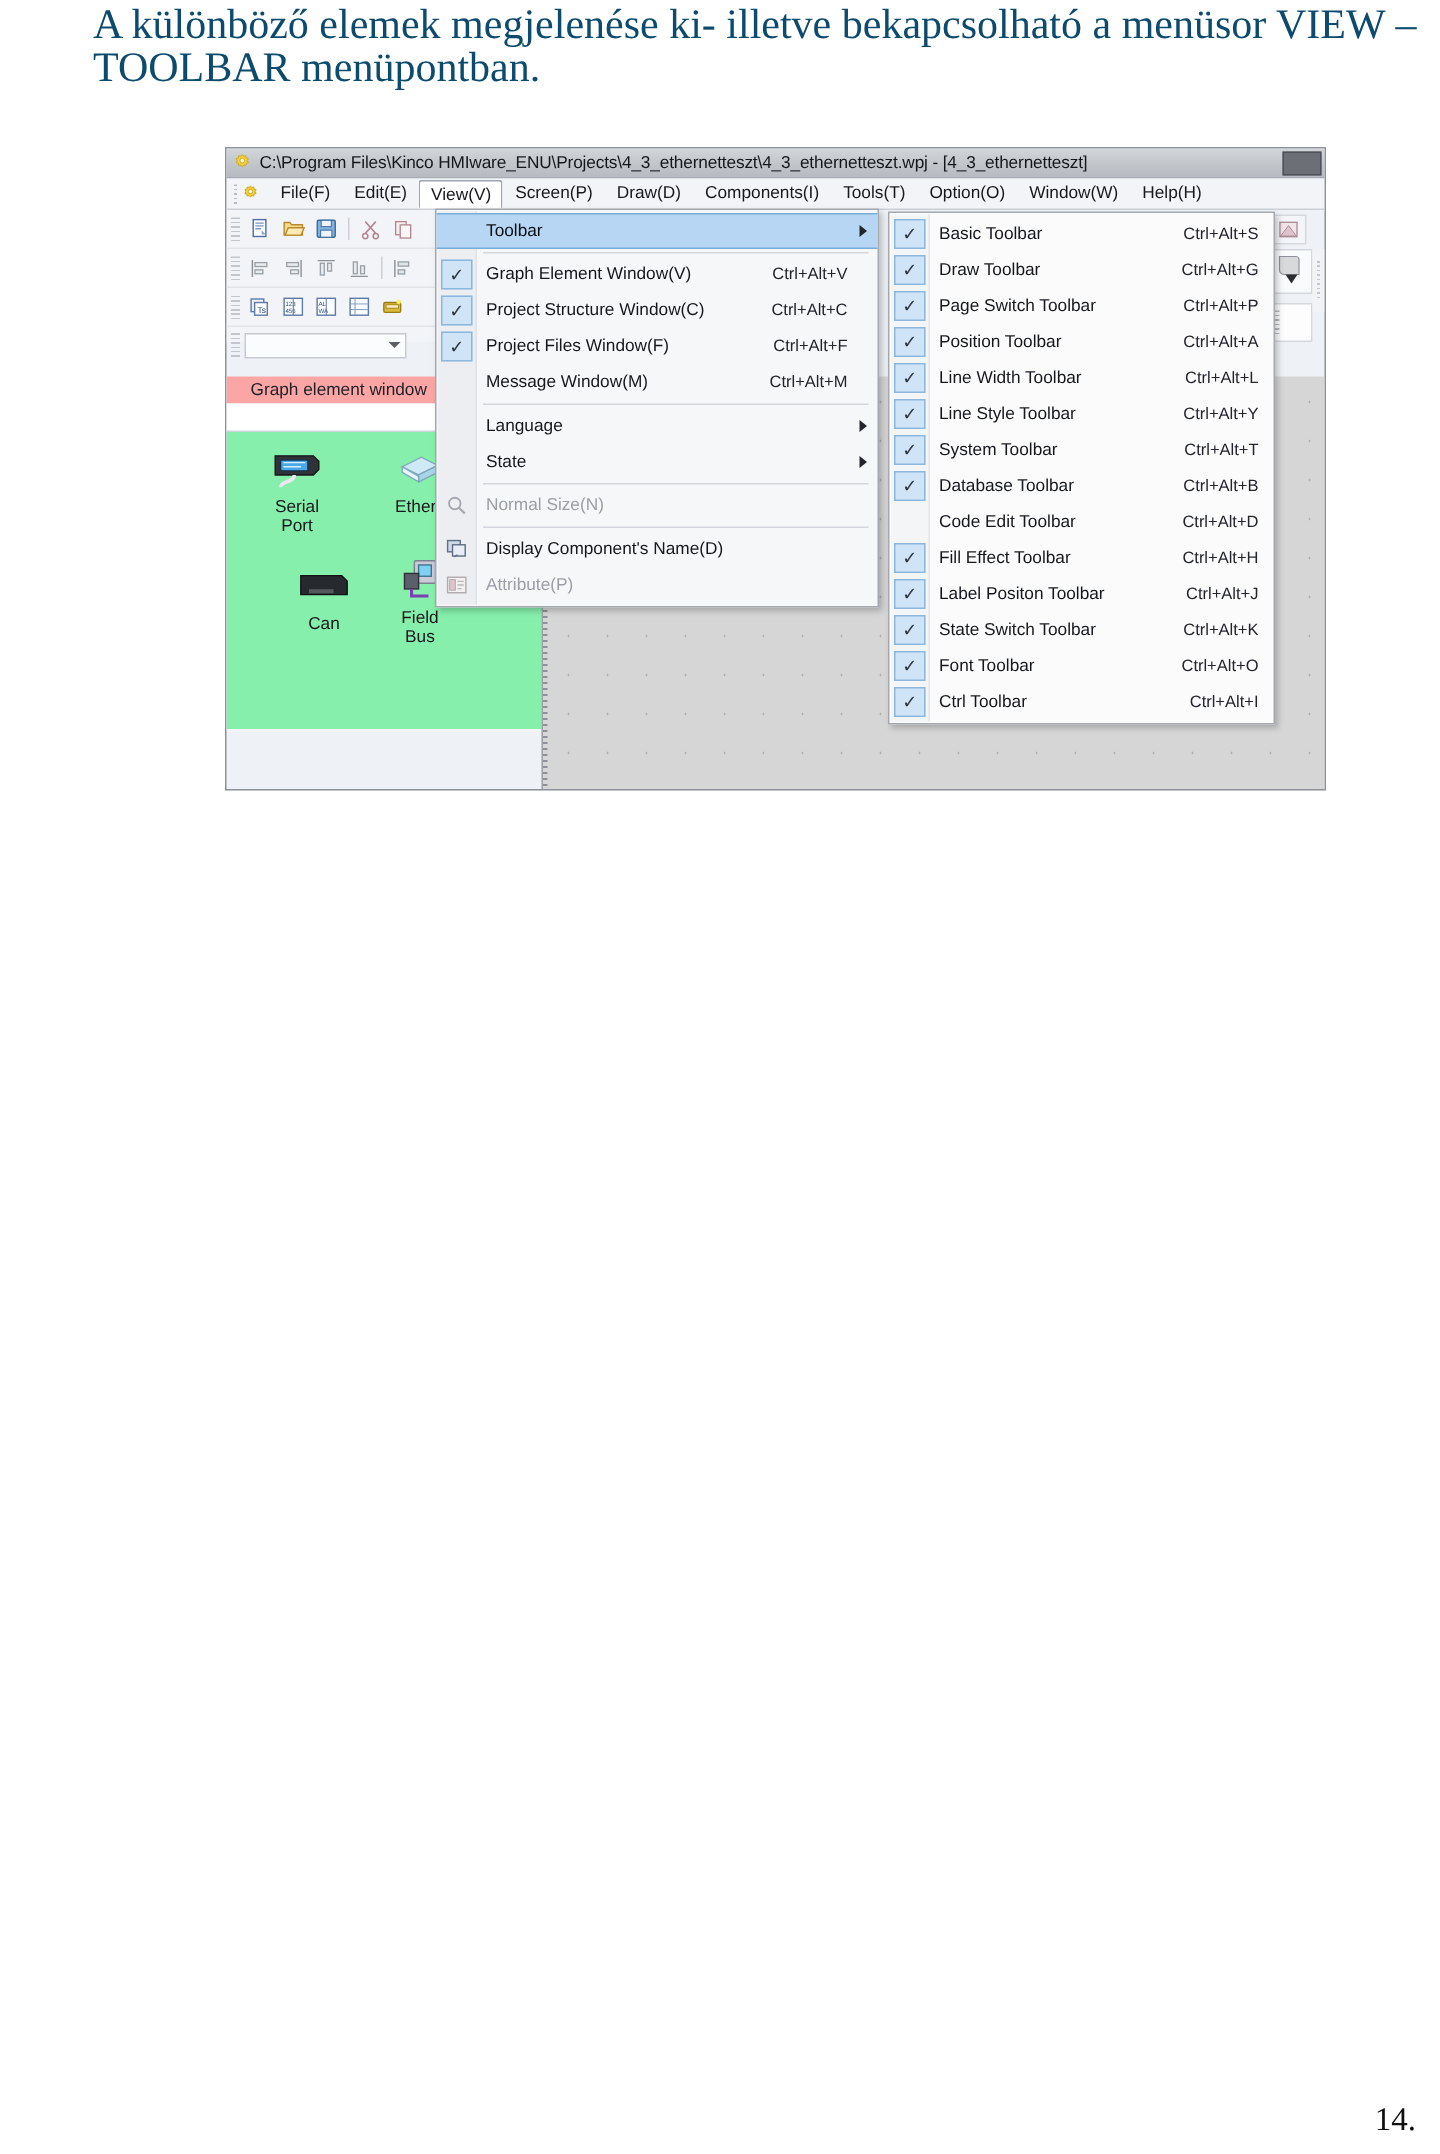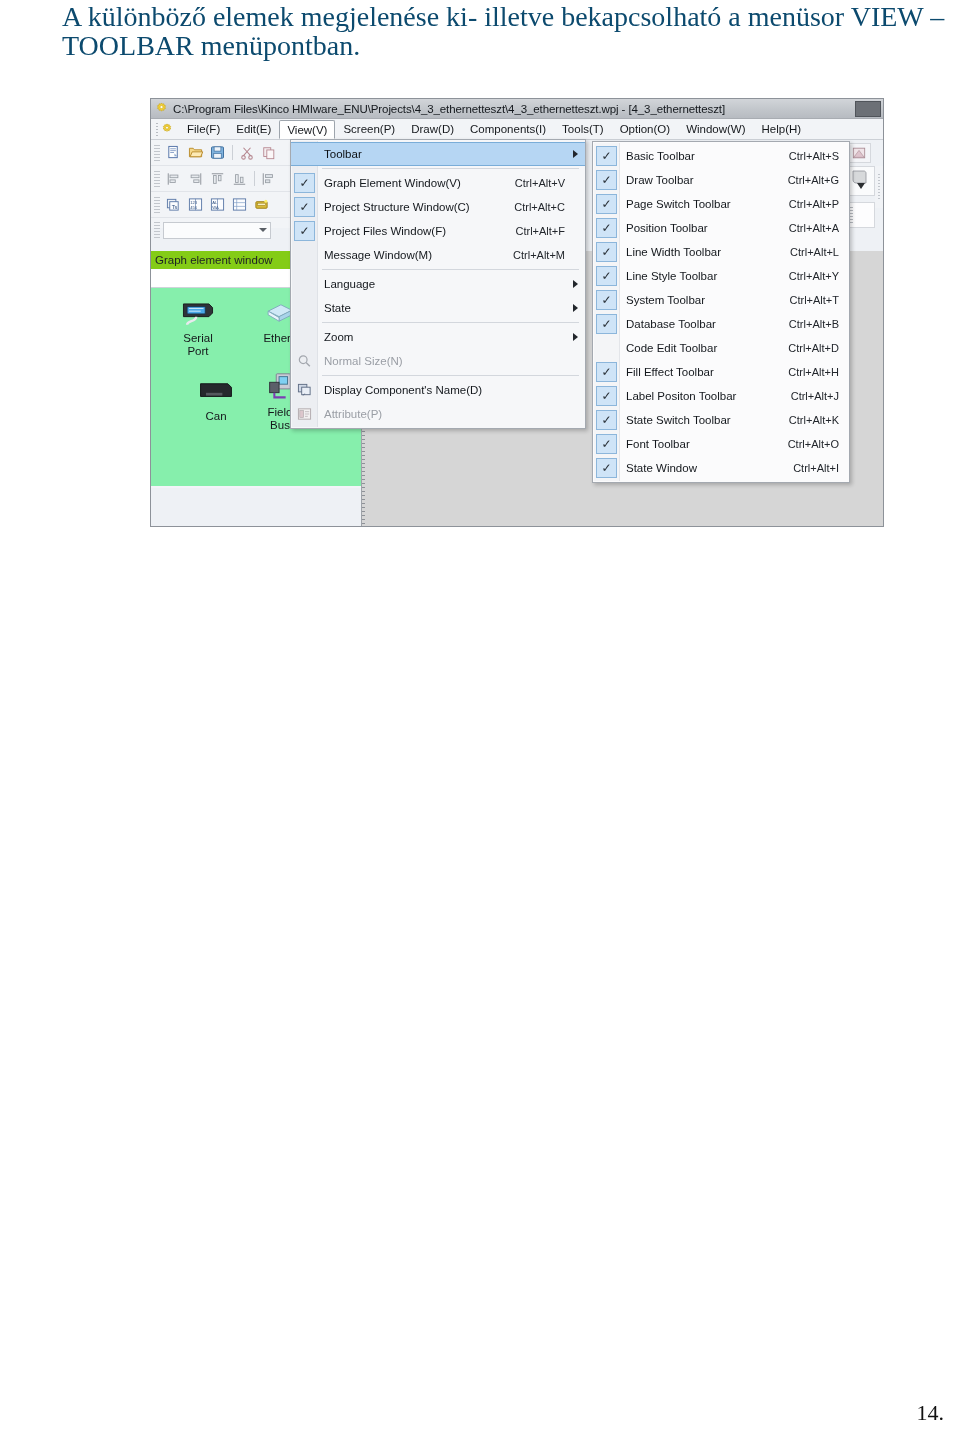--- a/index.html
+++ b/index.html
@@ -171,25 +171,25 @@
   
   .left-panel {
     position: absolute;
     left: 0; top: 152px;
     width: 210px; height: 237px;
     box-sizing: border-box;
     background: #f3f4f8;
   }
   .panel-caption {
     height: 18px;
-    background: #84cc16;
+    background: #fca5a5;
     color: #1d2026;
     font-size: 11.5px;
     display: flex; align-items: center;
-    padding-left: 4px;
+    padding-left: 16px;
     box-sizing: border-box;
   }
   .panel-subheader {
     height: 19px;
     background: #ffffff;
     border-bottom: 1px solid #cfd3da;
     display: flex; align-items: center; justify-content: flex-end;
     padding-right: 8px;
     box-sizing: border-box;
     font-size: 11.5px;
@@ -655,24 +655,20 @@
       <span class="arrow"></span>
     </div>
 
     <div class="mrow">
       <span>State</span>
       <span class="arrow"></span>
     </div>
 
     <div class="msep"></div>
 
-    <div class="mrow">
-      <span>Zoom</span>
-      <span class="arrow"></span>
-    </div>
 
     <div class="mrow disabled">
       <span class="micon">
         <svg width="15" height="15" viewBox="0 0 16 16">
             <circle cx="6.6" cy="6.6" r="4.1" fill="none" stroke="#a3a7ae" stroke-width="1.3"></circle>
             <path d="M9.7 9.7l4 4" stroke="#a3a7ae" stroke-width="1.5"></path>
           </svg>
       </span>
       <span>Normal Size(N)</span>
     </div>
@@ -764,18 +760,18 @@
       <span>State Switch Toolbar</span>
       <span class="accel">Ctrl+Alt+K</span>
     </div>
     <div class="srow">
       <span class="chk">✓</span>
       <span>Font Toolbar</span>
       <span class="accel">Ctrl+Alt+O</span>
     </div>
     <div class="srow">
       <span class="chk">✓</span>
-      <span>State Window</span>
+      <span>Ctrl Toolbar</span>
       <span class="accel">Ctrl+Alt+I</span>
     </div>
   </div>
 
 </div>
 
 </body></html>

